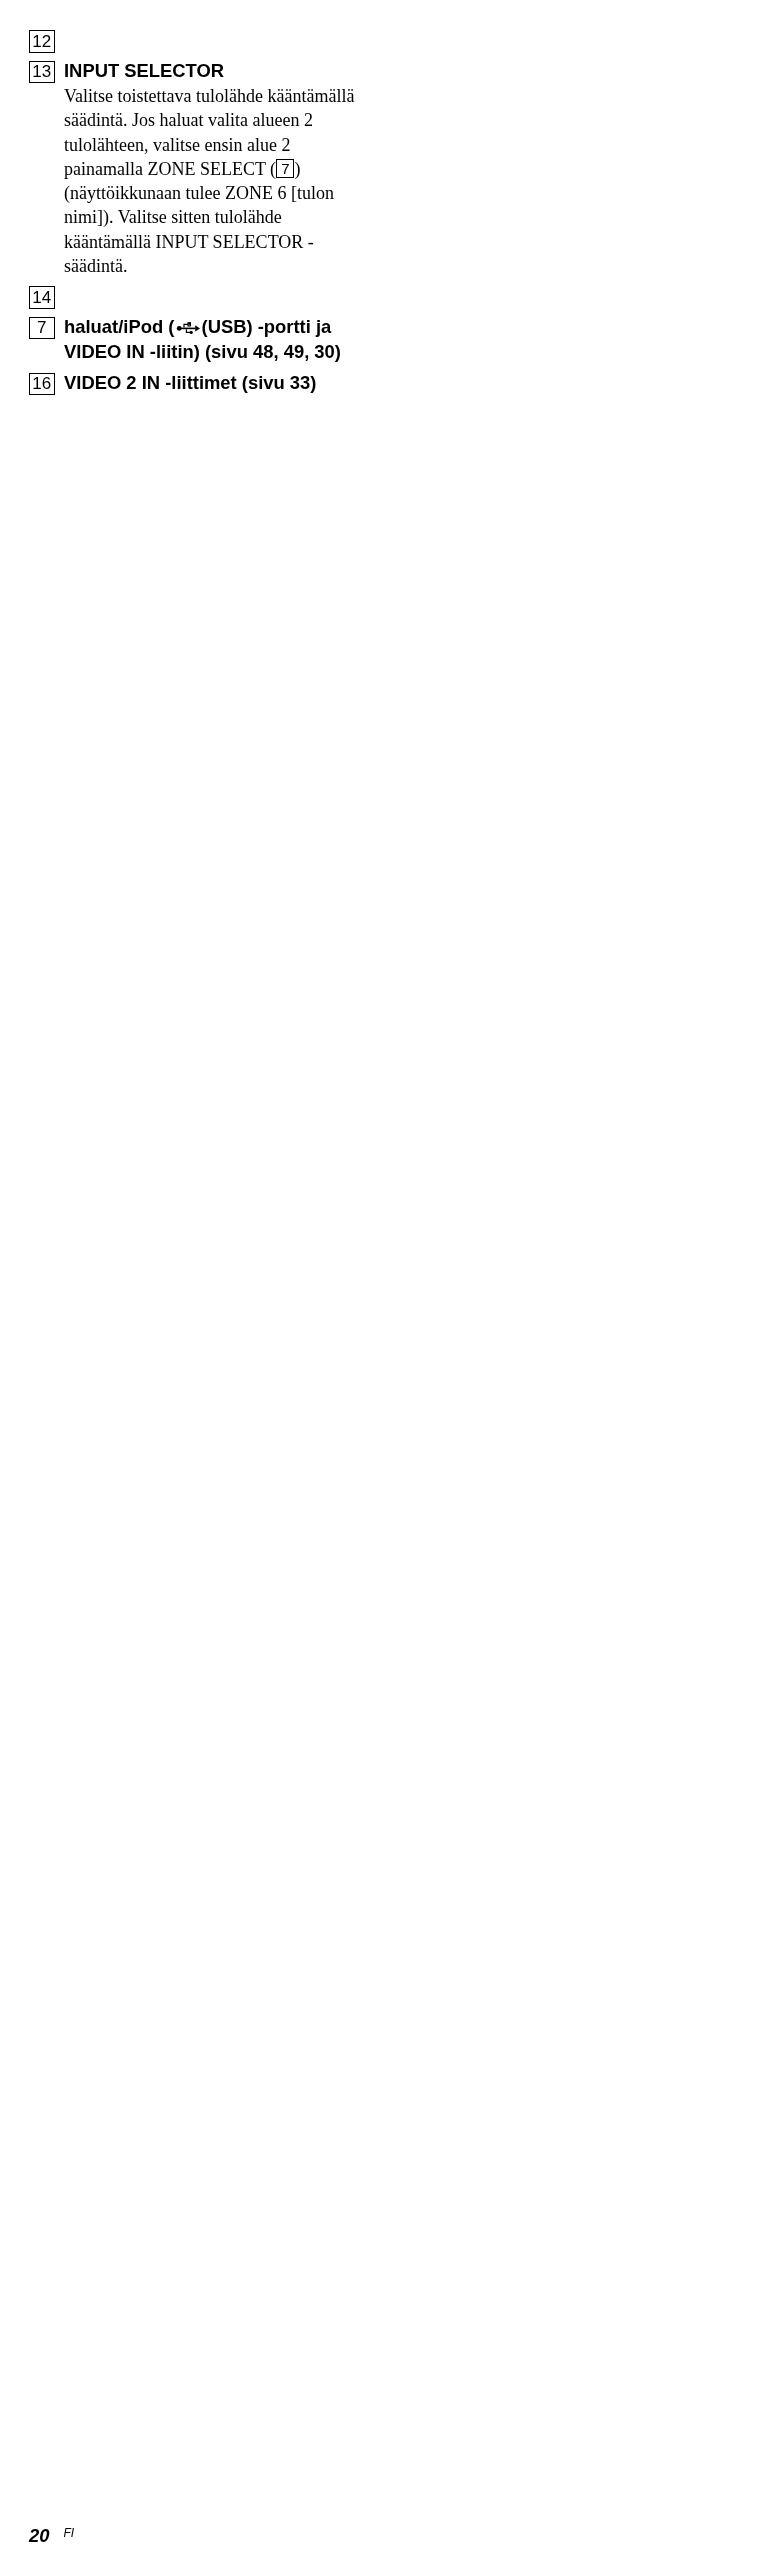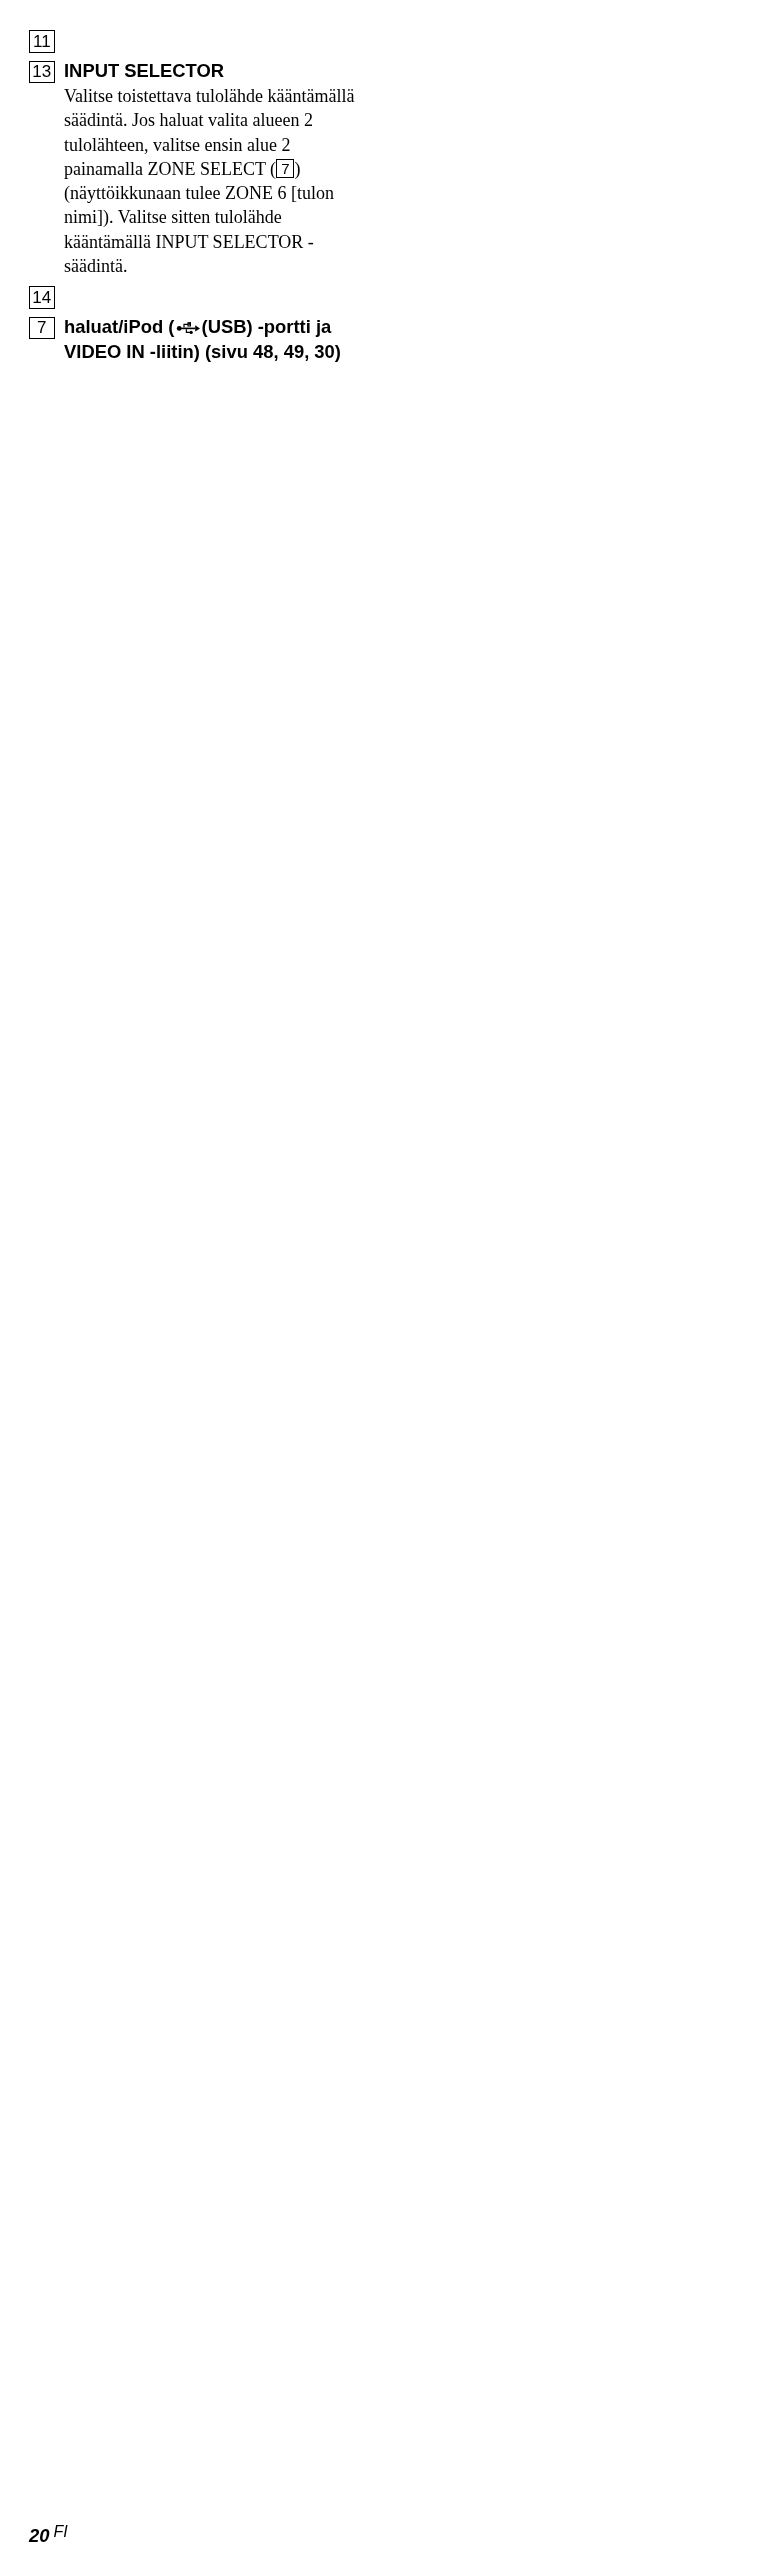--- a/index.html
+++ b/index.html
@@ -80,34 +80,34 @@
       left: 29px;
       font-family: Arial, Helvetica, sans-serif;
     }
     .page-number {
       font-weight: 700;
       font-style: italic;
       font-size: 18.4px;
     }
     .page-suffix {
       font-style: italic;
-      font-size: 16px;
+      font-size: 12px;
       vertical-align: super;
-      margin-left: 4px;
+      margin-left: 14px;
       text-align: right;
     }
   </style>
 </head>
 <body>
 
 <div class="page-content">
 
   <div class="item">
     <span class="num-box">
-      <span class="boxed-number">11</span>
+      <span class="boxed-number">12</span>
     </span>
   </div>
 
 
   <div class="item">
     <span class="num-box">
       <span class="boxed-number">13</span>
     </span>
     <div class="item-body">
       <div class="heading">INPUT SELECTOR</div>
@@ -136,19 +136,27 @@
               <path d="M 24 4 L 30 8 L 24 12 Z"></path>
               <path d="M 10 7 L 10 3 L 15 3 L 15 1 L 18 1 L 18 5 L 15 5 L 15 3" stroke="#000" stroke-width="1.5" fill="none"></path>
               <rect x="15.5" y="0.5" width="3" height="3"></rect>
               <path d="M 13 9 L 13 13 L 18 13" stroke="#000" stroke-width="1.5" fill="none"></path>
               <circle cx="19" cy="13" r="2"></circle>
             </g>
           </svg></span><span class="heading">(USB) -portti ja VIDEO IN -liitin) (sivu 48, 49, 30)</span>
     </div>
   </div>
 
+  <div class="item">
+    <span class="num-box">
+      <span class="boxed-number">16</span>
+    </span>
+    <div class="item-body">
+      <span class="heading">VIDEO 2 IN -liittimet (sivu 33)</span>
+    </div>
+  </div>
 
 </div>
 
 <div class="footer">
   <span class="page-number">20</span><span class="page-suffix">FI</span>
 </div>
 
 
 </body></html>

